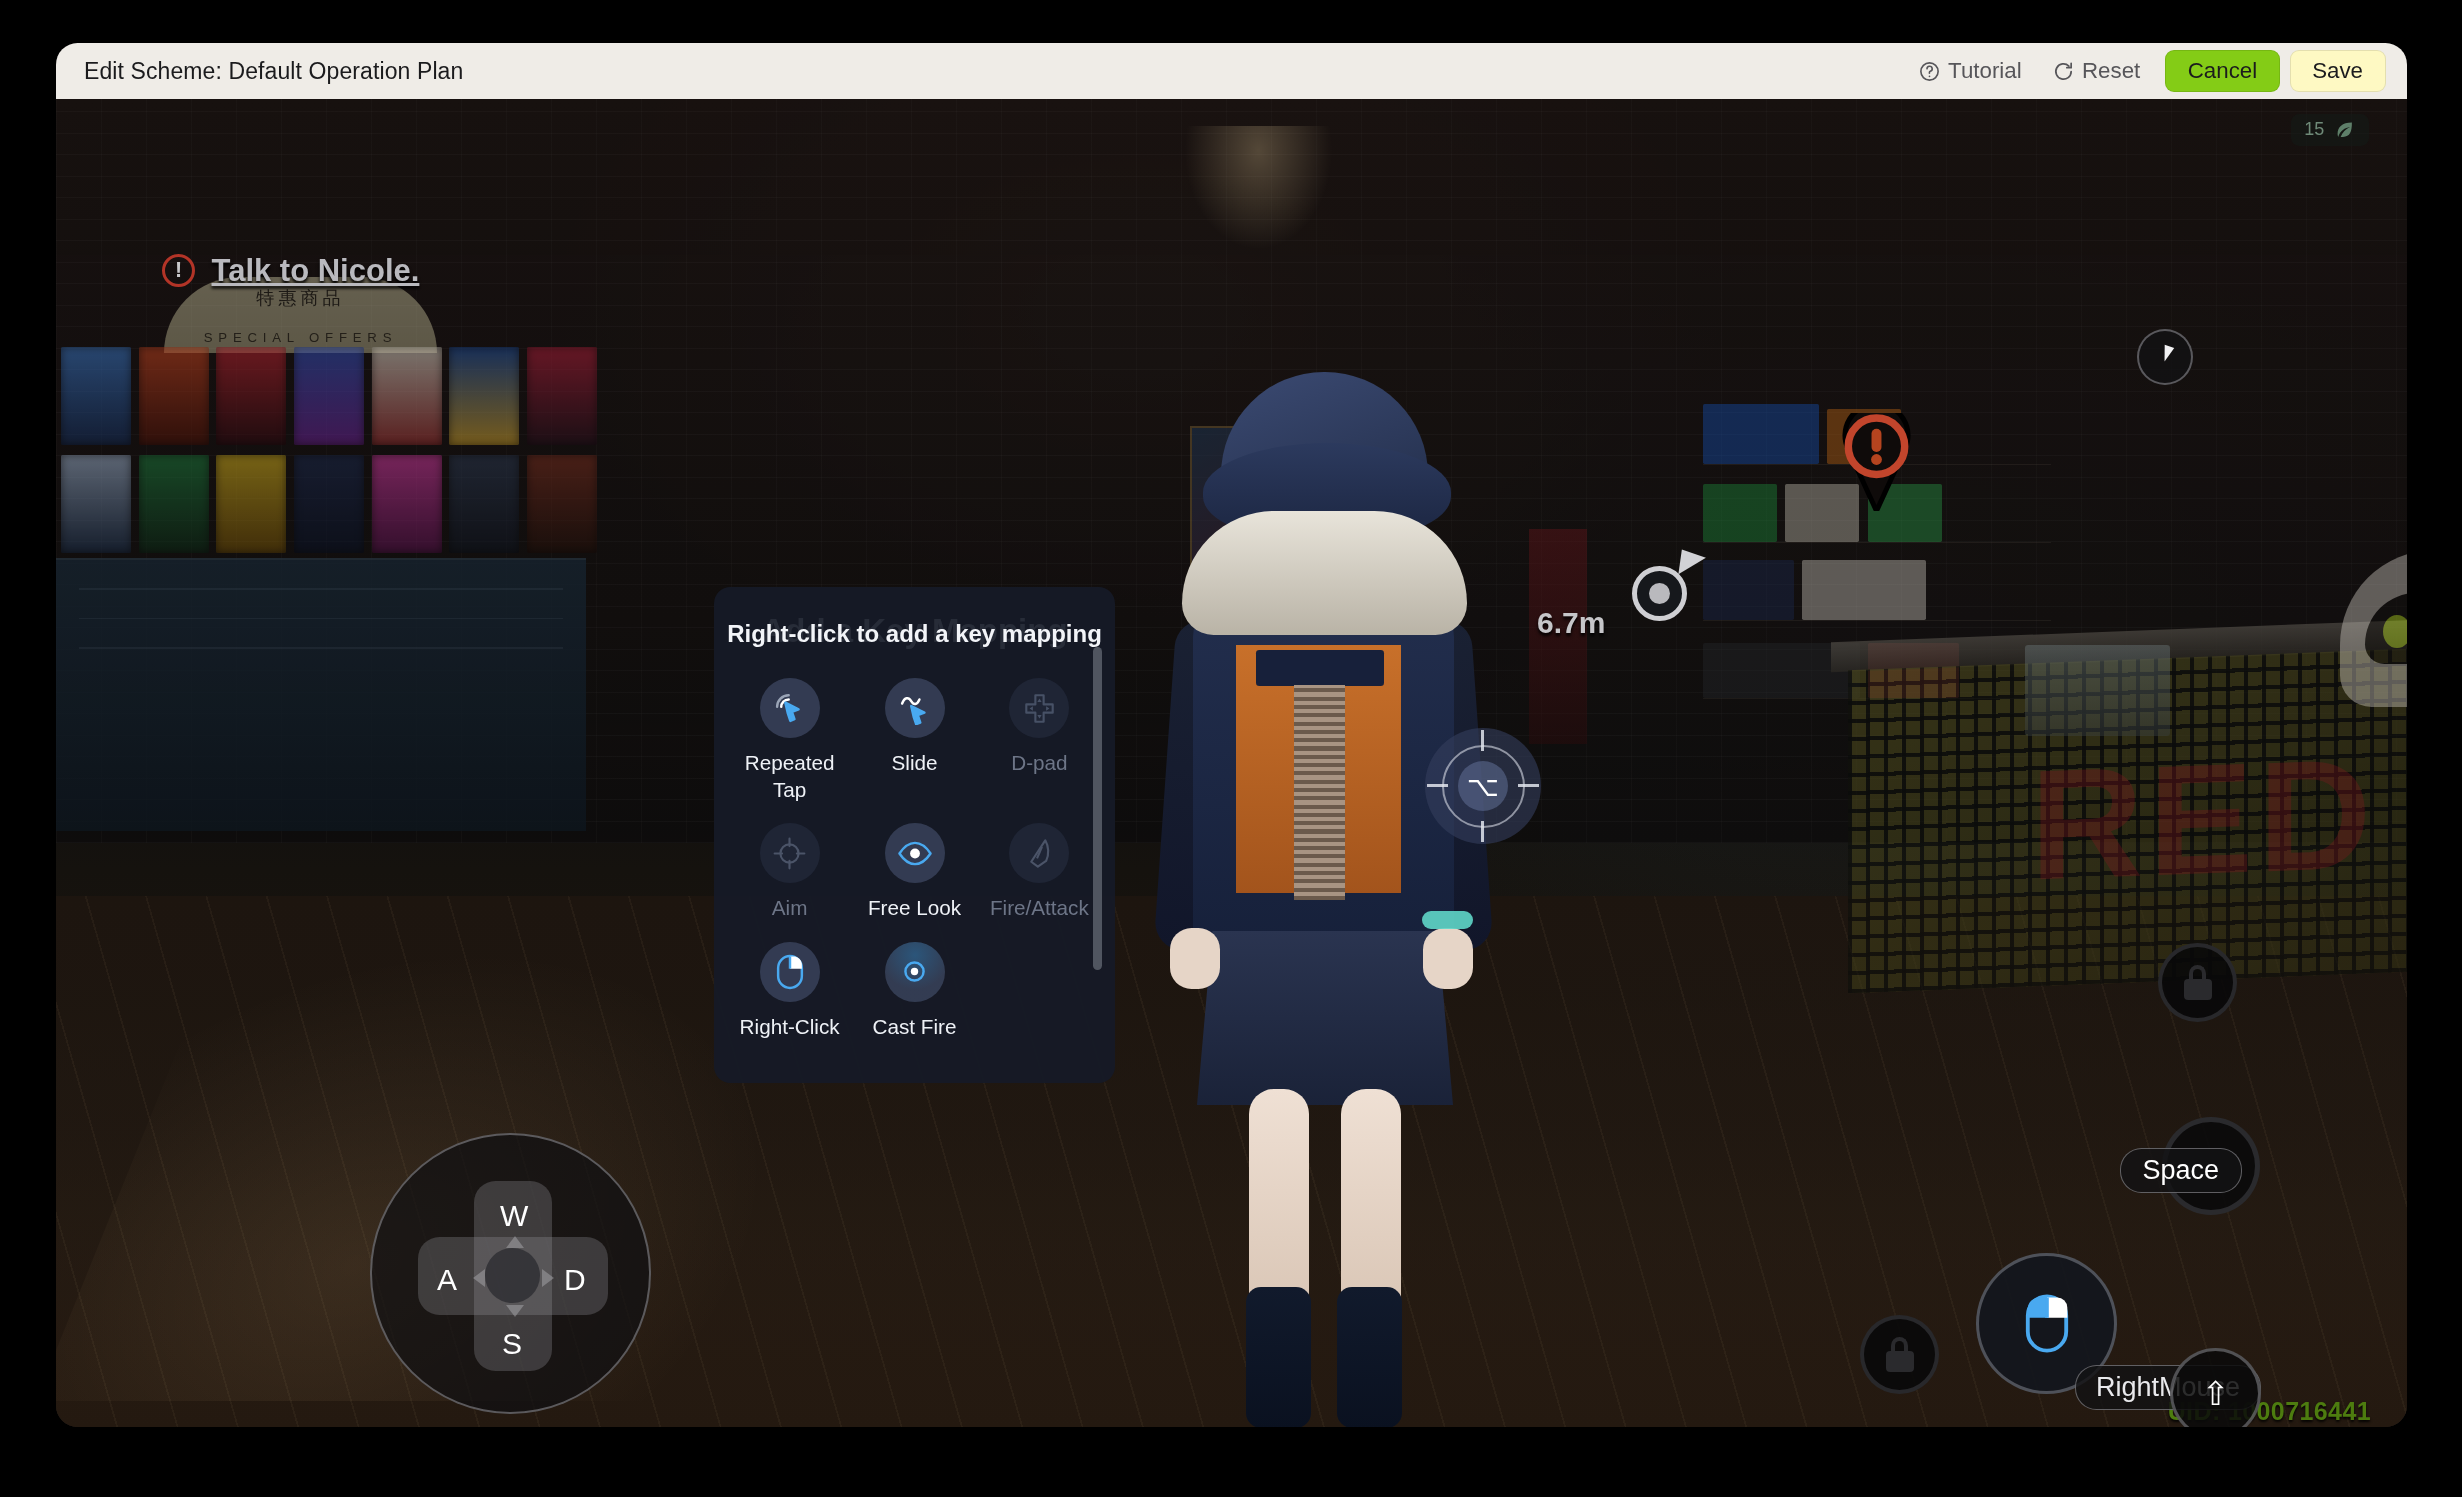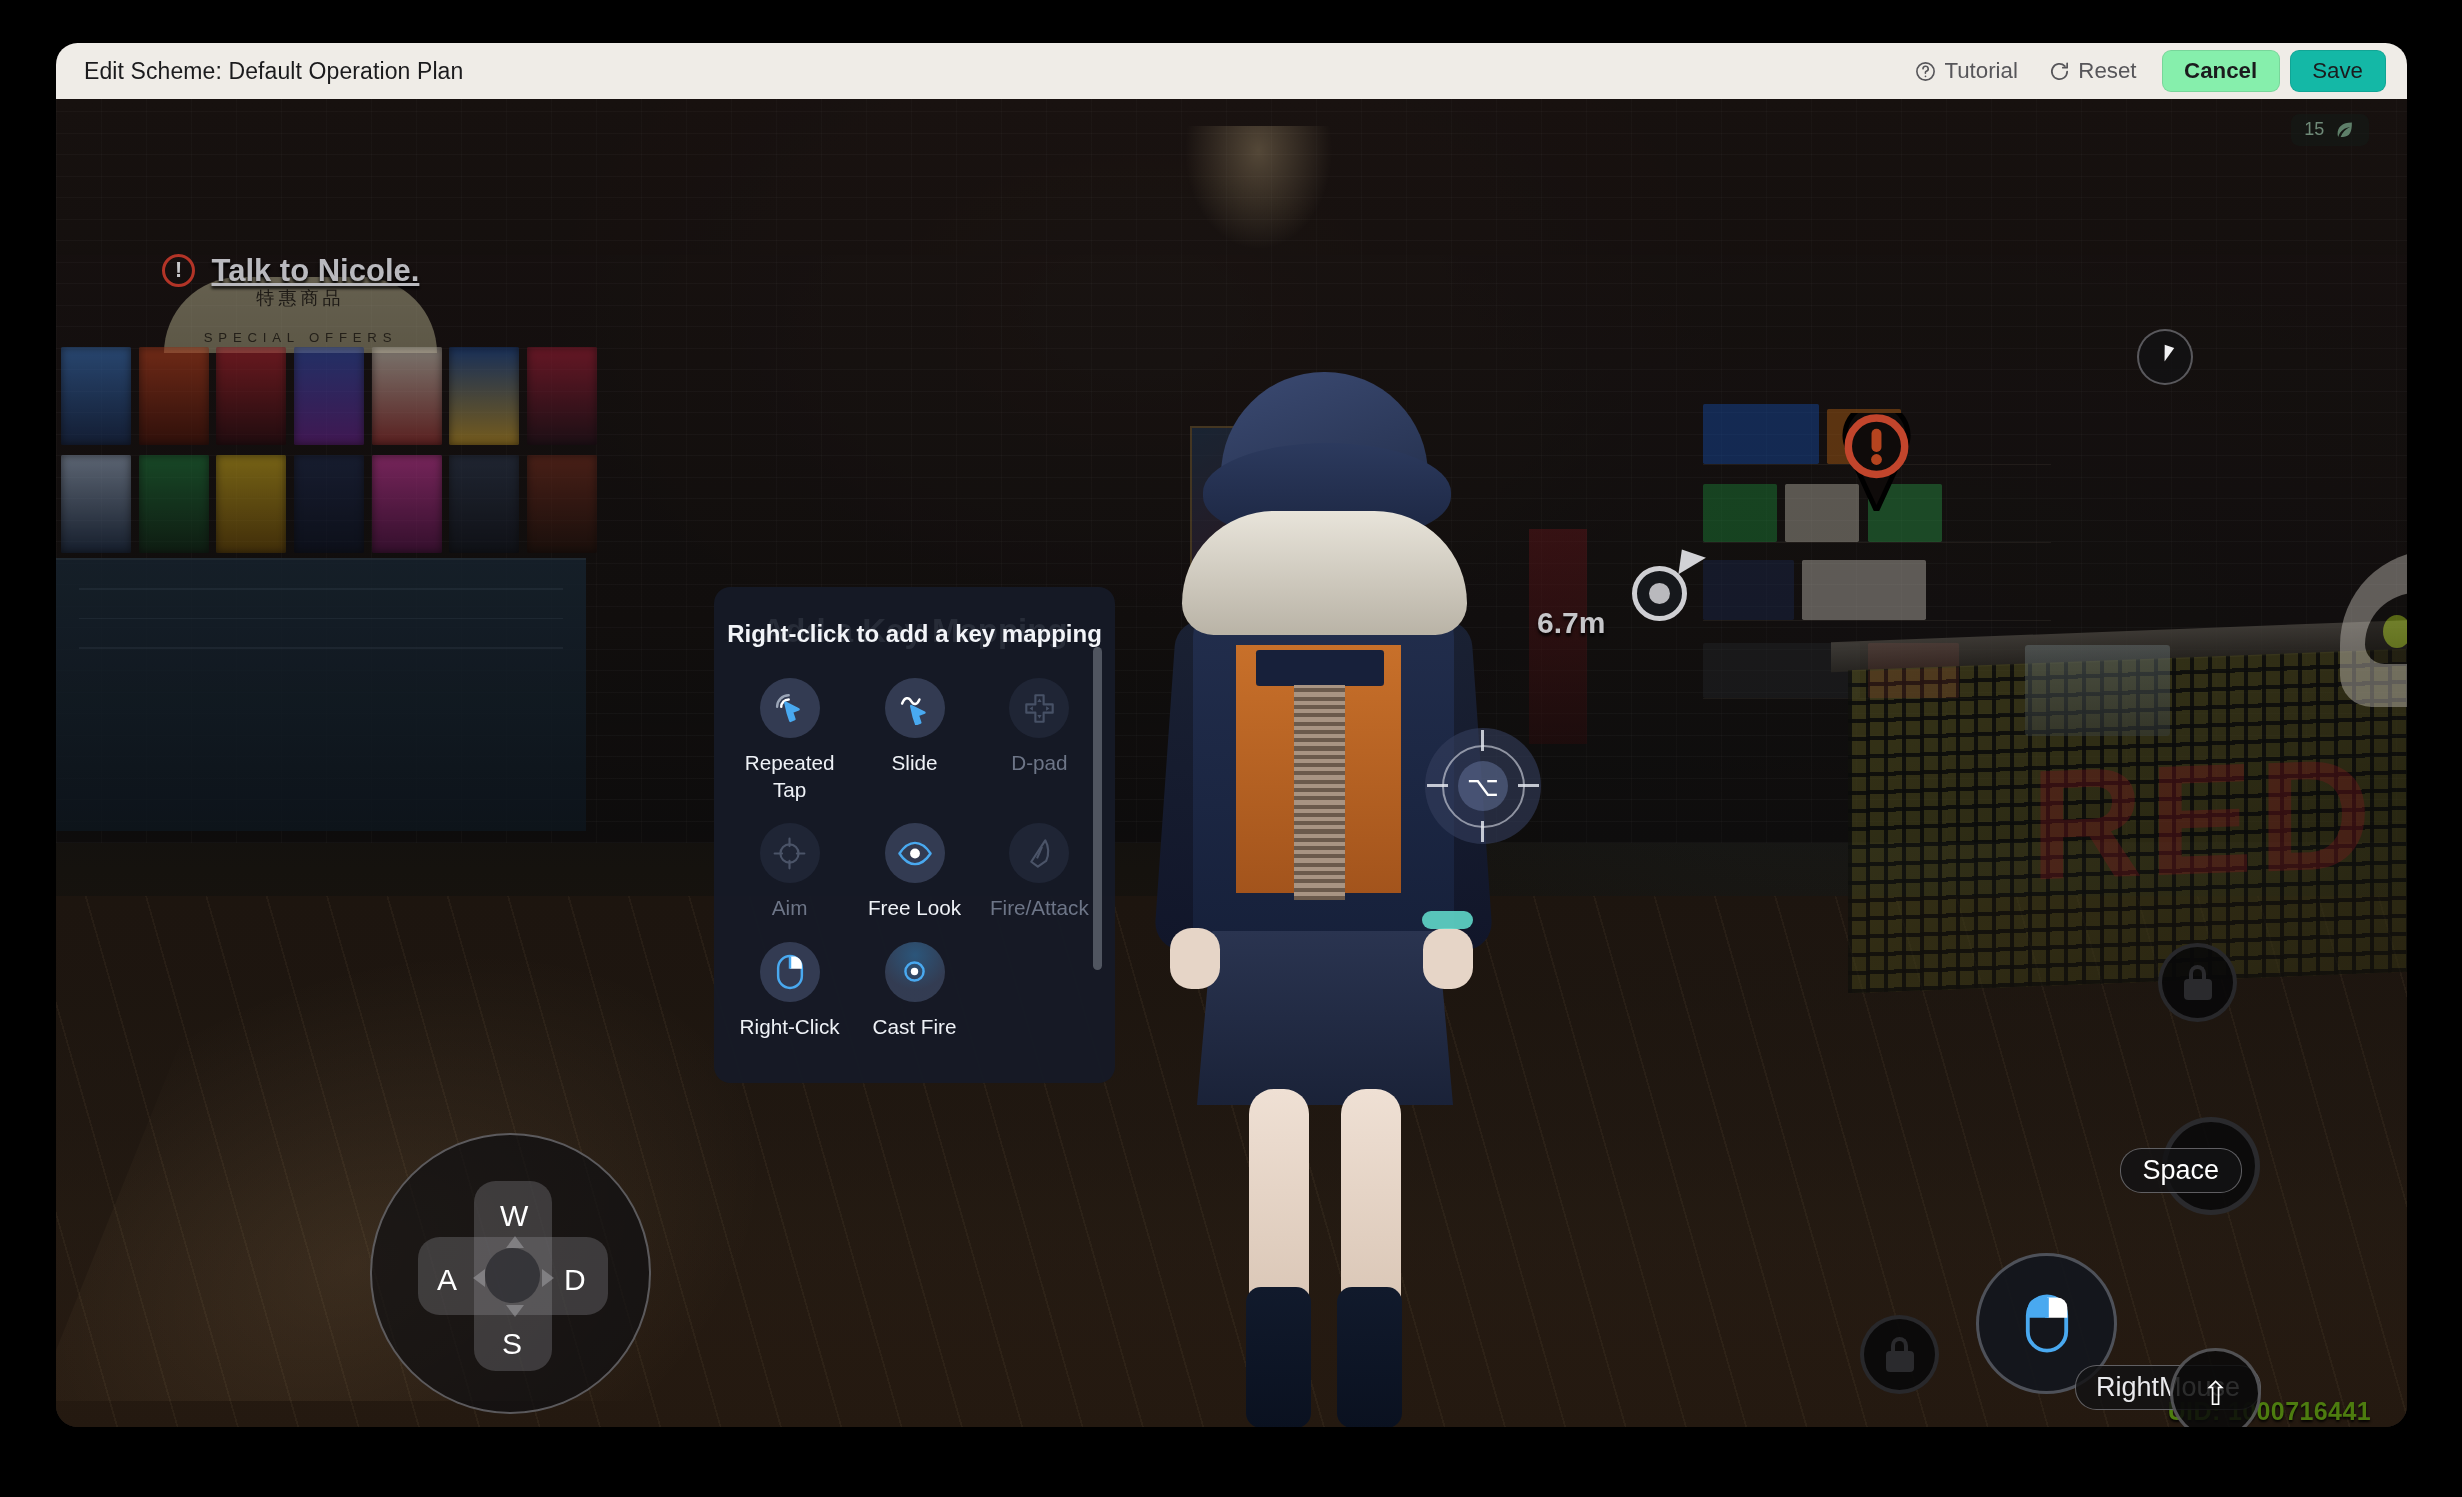--- a/index.html
+++ b/index.html
@@ -20,22 +20,22 @@
   #title-text{ font-size:23px; color:#1b1b1d; letter-spacing:0.1px; }
   #titlebar-actions{ margin-left:auto; display:flex; align-items:center; gap:0; }
   .tb-link{
     display:flex; align-items:center; gap:7.4px; color:#57565a;
     font-size:22.3px; padding:5px 15px; cursor:default;
   }
   .tb-btn{
     font-size:22.3px; color:#1b1b1d; border-radius:9px; padding:7.4px 21.5px;
     margin-left:10px; border:0.8px solid rgba(0,0,0,.10);
   }
-  .tb-btn.cancel{ background:#86efac;font-weight:bold; }
-  .tb-btn.save{ background:#14b8a6; }
+  .tb-btn.cancel{ background:#84cc16; }
+  .tb-btn.save{ background:#fef9c3; }
   .ic{ display:inline-block; line-height:0; }
 
   
   #viewport{
     position:absolute; left:0; top:56px; width:100%; height:1328px;
     overflow:hidden; background:#0a0c0e;
   }
   
   #scene{ position:absolute; inset:0;
     background:

